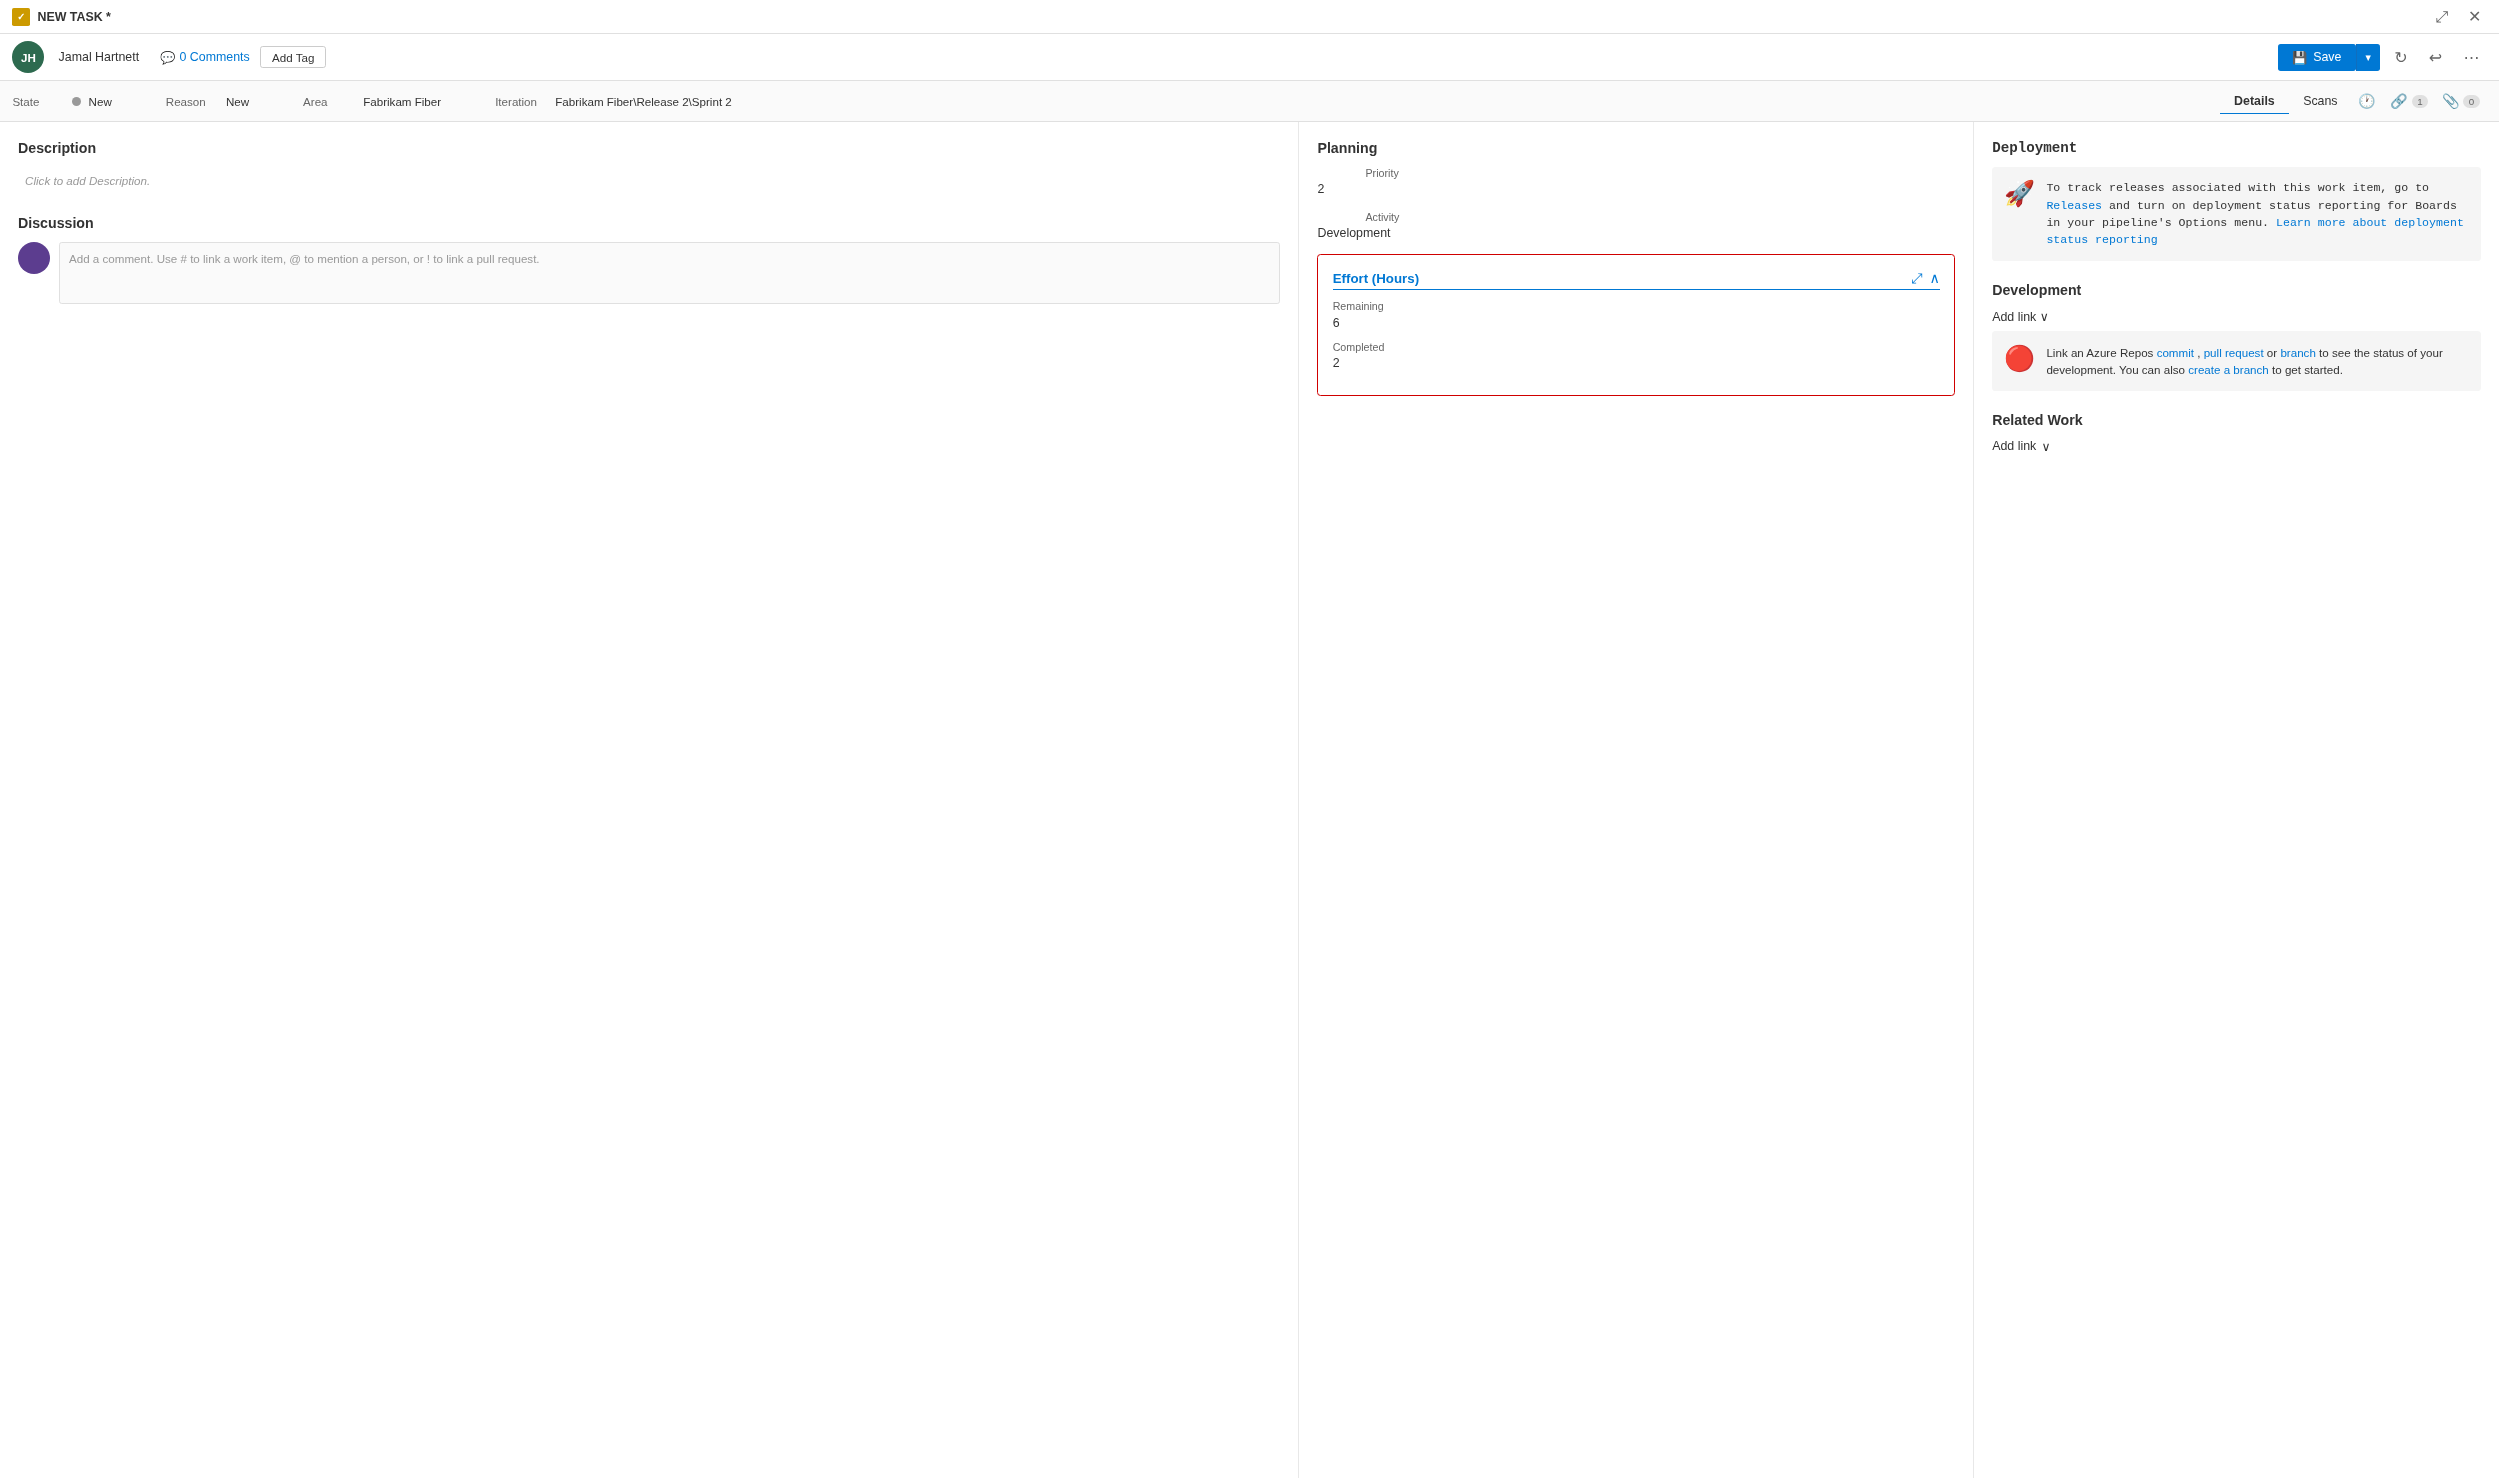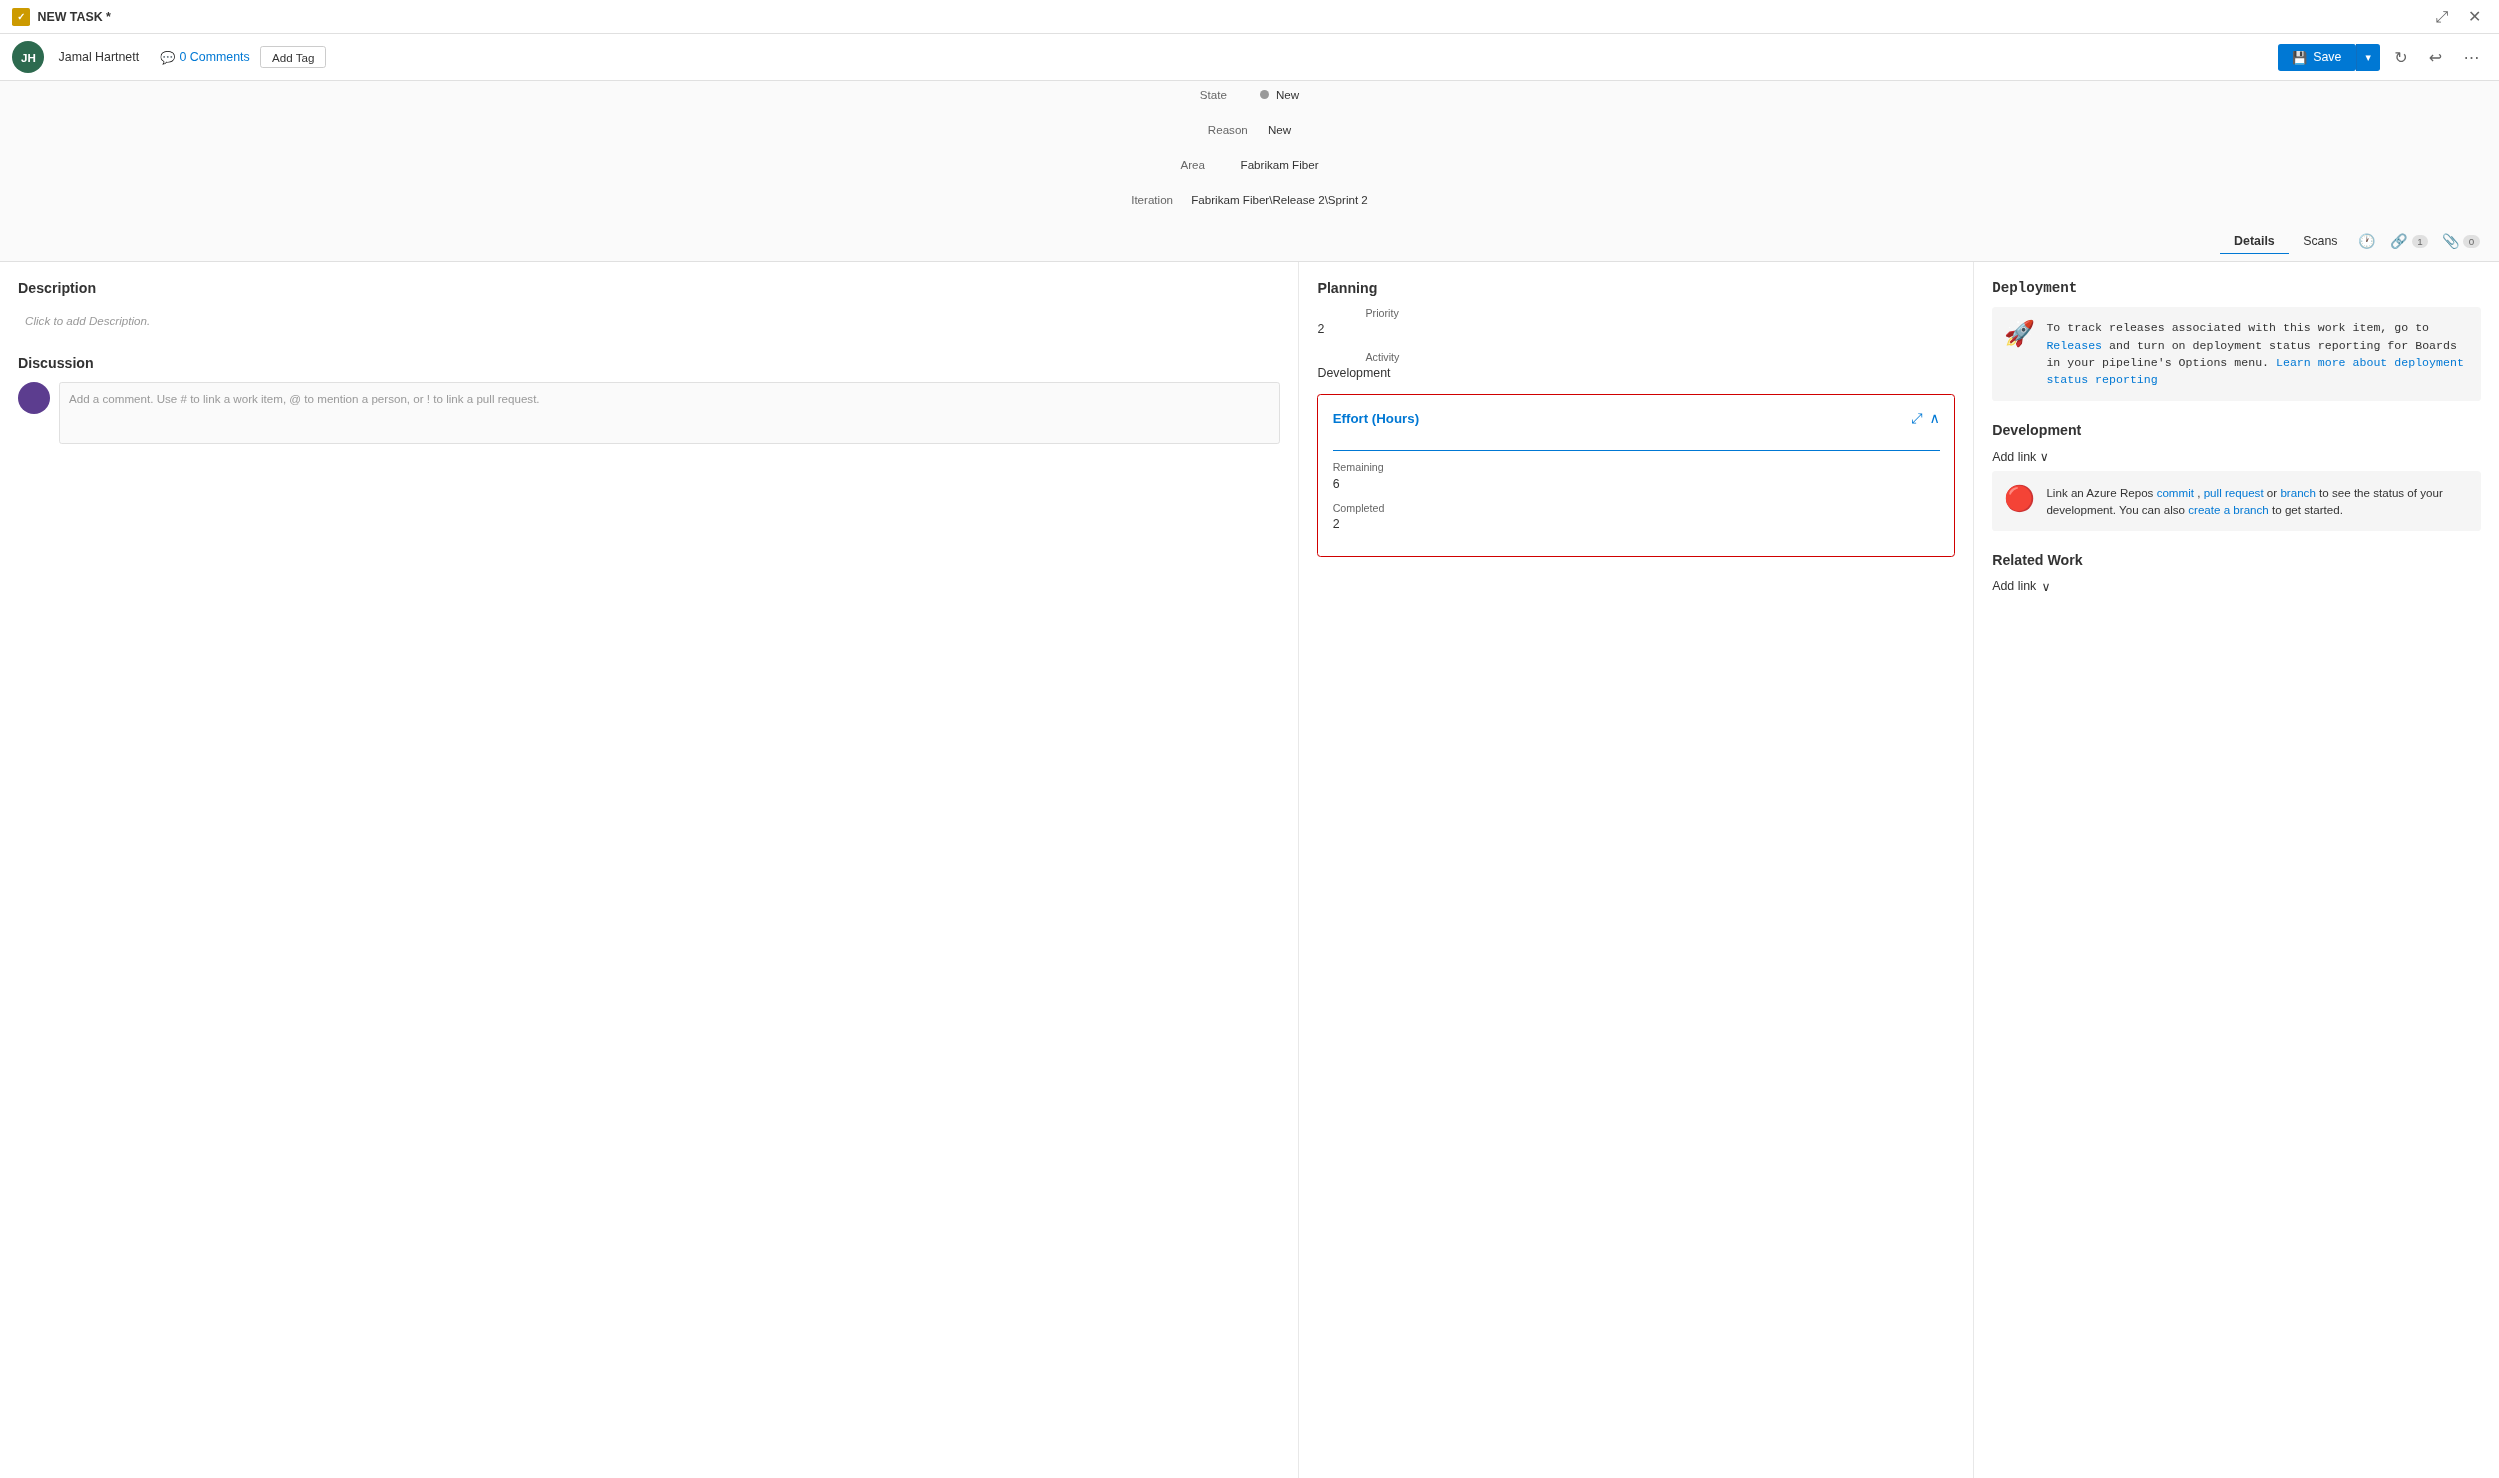--- a/index.html
+++ b/index.html
@@ -27,21 +27,21 @@
     .comment-link { color: #0078d4; text-decoration: none; font-size: 12.4px; display: flex; align-items: center; gap: 3.6px; }
     .add-tag-btn { background: none; border: 0.9px solid #ccc; border-radius: 2.7px; padding: 3.6px 10.7px; font-size: 11.6px; cursor: pointer; color: #333; }
     .header-right { margin-left: auto; display: flex; align-items: center; gap: 7.1px; }
     .save-btn { background: #0078d4; color: #fff; border: none; border-radius: 2.7px; padding: 6.2px 14.2px; font-size: 12.4px; cursor: pointer; display: flex; align-items: center; gap: 5.3px; }
     .save-dropdown { background: #0078d4; color: #fff; border: none; border-left: 0.9px solid #106ebe; border-radius: 0 2.7px 2.7px 0; padding: 6.2px 9px; cursor: pointer; font-size: 10.7px; }
     .save-group { display: flex; }
     .icon-btn { background: none; border: none; cursor: pointer; color: #666; font-size: 16px; padding: 3.6px 7.1px; }
 
     
     .state-bar {
-      display: flex; align-items: center; padding: 7.1px 12.4px; border-bottom: 0.9px solid #e0e0e0; gap: 22px; background: #fafafa; flex-direction: column;
+      display: flex; align-items: center; padding: 7.1px 12.4px; border-bottom: 0.9px solid #e0e0e0; gap: 54px; background: #fafafa;
     }
     .state-field { display: flex; align-items: center; gap: 7.1px; }
     .field-label { color: #666; font-size: 11.6px; min-width: 53px; }
     .field-value { font-size: 11.6px; color: #333; }
     .state-dot { width: 9px; height: 9px; border-radius: 50%; background: #999; display: inline-block; }
     .tabs-right { margin-left: auto; display: flex; align-items: center; gap: 0; }
     .tab { padding: 5.3px 14.2px; font-size: 12.4px; cursor: pointer; border-bottom: 1.8px solid transparent; color: #333; }
     .tab.active { border-bottom: 1.8px solid #0078d4; font-weight: 600; }
     .tab-icon-btn { background: none; border: none; cursor: pointer; padding: 3.6px 7.1px; color: #666; font-size: 14.2px; display: flex; align-items: center; gap: 3.6px; }
     .badge { background: #e0e0e0; border-radius: 9px; padding: 0.9px 5.3px; font-size: 9.8px; }
@@ -73,21 +73,21 @@
     
     .planning-section { }
     .planning-field { margin-bottom: 14.2px; }
     .planning-label { font-size: 10.7px; color: #666; margin-bottom: 3.6px; margin-left: 48px; }
     .planning-value { font-size: 12.4px; color: #333; }
 
     
     .effort-box {
       border: 1.8px solid #d00000; border-radius: 3.6px; padding: 14.2px; margin-top: 14.2px;
     }
-    .effort-header { display: flex; align-items: center; justify-content: space-between; margin-bottom: 10.7px; border-bottom: 1.8px solid #0078d4; padding-bottom: 23px; }
+    .effort-header { display: flex; align-items: center; justify-content: space-between; margin-bottom: 10.7px; border-bottom: 1.8px solid #0078d4; padding-bottom: 2px; }
     .effort-title { color: #0078d4; font-size: 13.3px; font-weight: 600; }
     .effort-icons { display: flex; gap: 7.1px; align-items: center; }
     .effort-icon-btn { background: none; border: none; cursor: pointer; color: #0078d4; font-size: 14.2px; }
     .effort-field { margin-bottom: 10.7px; }
     .effort-label { font-size: 10.7px; color: #666; margin-bottom: 3.6px; }
     .effort-value { font-size: 12.4px; color: #333; }
 
     
     .impl-section { margin-top: 18px; }
     .impl-field { font-size: 10.7px; color: #666; margin-top: 7.1px; }

